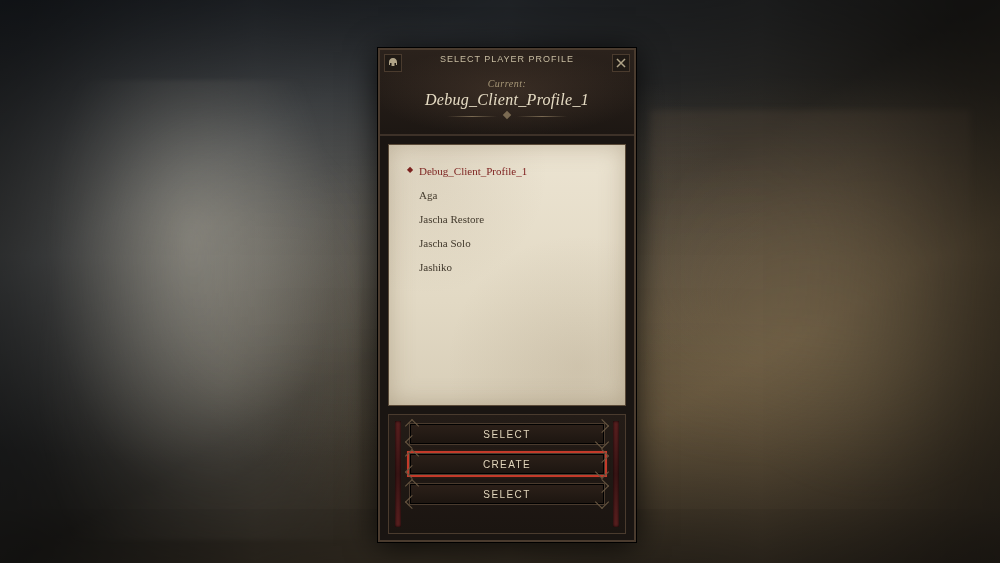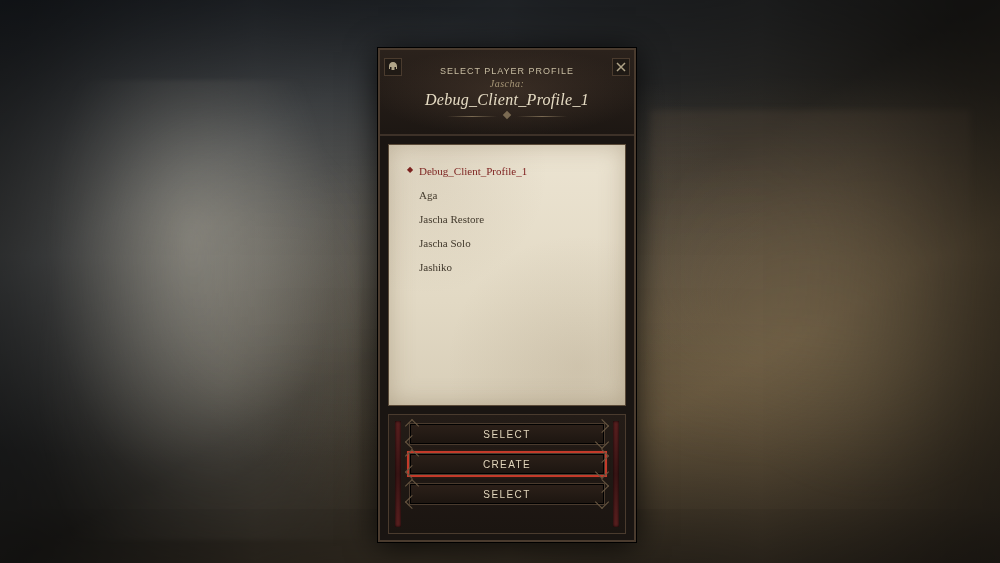--- a/index.html
+++ b/index.html
@@ -45,21 +45,21 @@
     background:
       radial-gradient(ellipse at 50% 50%, rgba(90,70,55,0.4), transparent 75%),
       linear-gradient(180deg, #2b221c 0%, #1d1713 100%);
     border-bottom:2px solid #3d3128;
     position:relative;
     text-align:center;
     color:#d8cdb8;
     padding-top:4px;
   }
   .title-row {
-    display:flex; align-items:flex-end; justify-content:space-between;
+    display:flex; align-items:flex-start; justify-content:space-between;
     padding:0 4px; height:22px;
   }
   .title-row .title {
     flex:1; text-align:center; font-size:9px; letter-spacing:1px;
     font-family: 'Trebuchet MS', sans-serif; color:#c8bda2;
   }
   .icon-btn {
     width:18px; height:18px; display:flex; align-items:center; justify-content:center;
     background:#201a15; border:1px solid #4a3b2e; cursor:pointer;
   }
@@ -167,21 +167,21 @@
             <path d="M6 1 C8.5 1 10 3 10 5 L10 8 L9 8 L9 6 L7.5 6 L7.5 9 L4.5 9 L4.5 6 L3 6 L3 8 L2 8 L2 5 C2 3 3.5 1 6 1 Z" fill="#b0a488"></path>
           </svg>
       </div>
       <div class="title">SELECT PLAYER PROFILE</div>
       <div class="icon-btn">
         <svg width="10" height="10" viewBox="0 0 10 10">
             <path d="M1 1 L9 9 M9 1 L1 9" stroke="#b0a488" stroke-width="1.5"></path>
           </svg>
       </div>
     </div>
-    <div class="current-label">Jascha:</div>
+    <div class="current-label">Current:</div>
     <div class="current-name">Debug_Client_Profile_1</div>
     <div class="flourish">
         <span></span>
       </div>
   </div>
 
   <div class="list-area">
     <div class="profile-item selected">Debug_Client_Profile_1</div>
     <div class="profile-item">Aga</div>
     <div class="profile-item">Jascha Restore</div>

